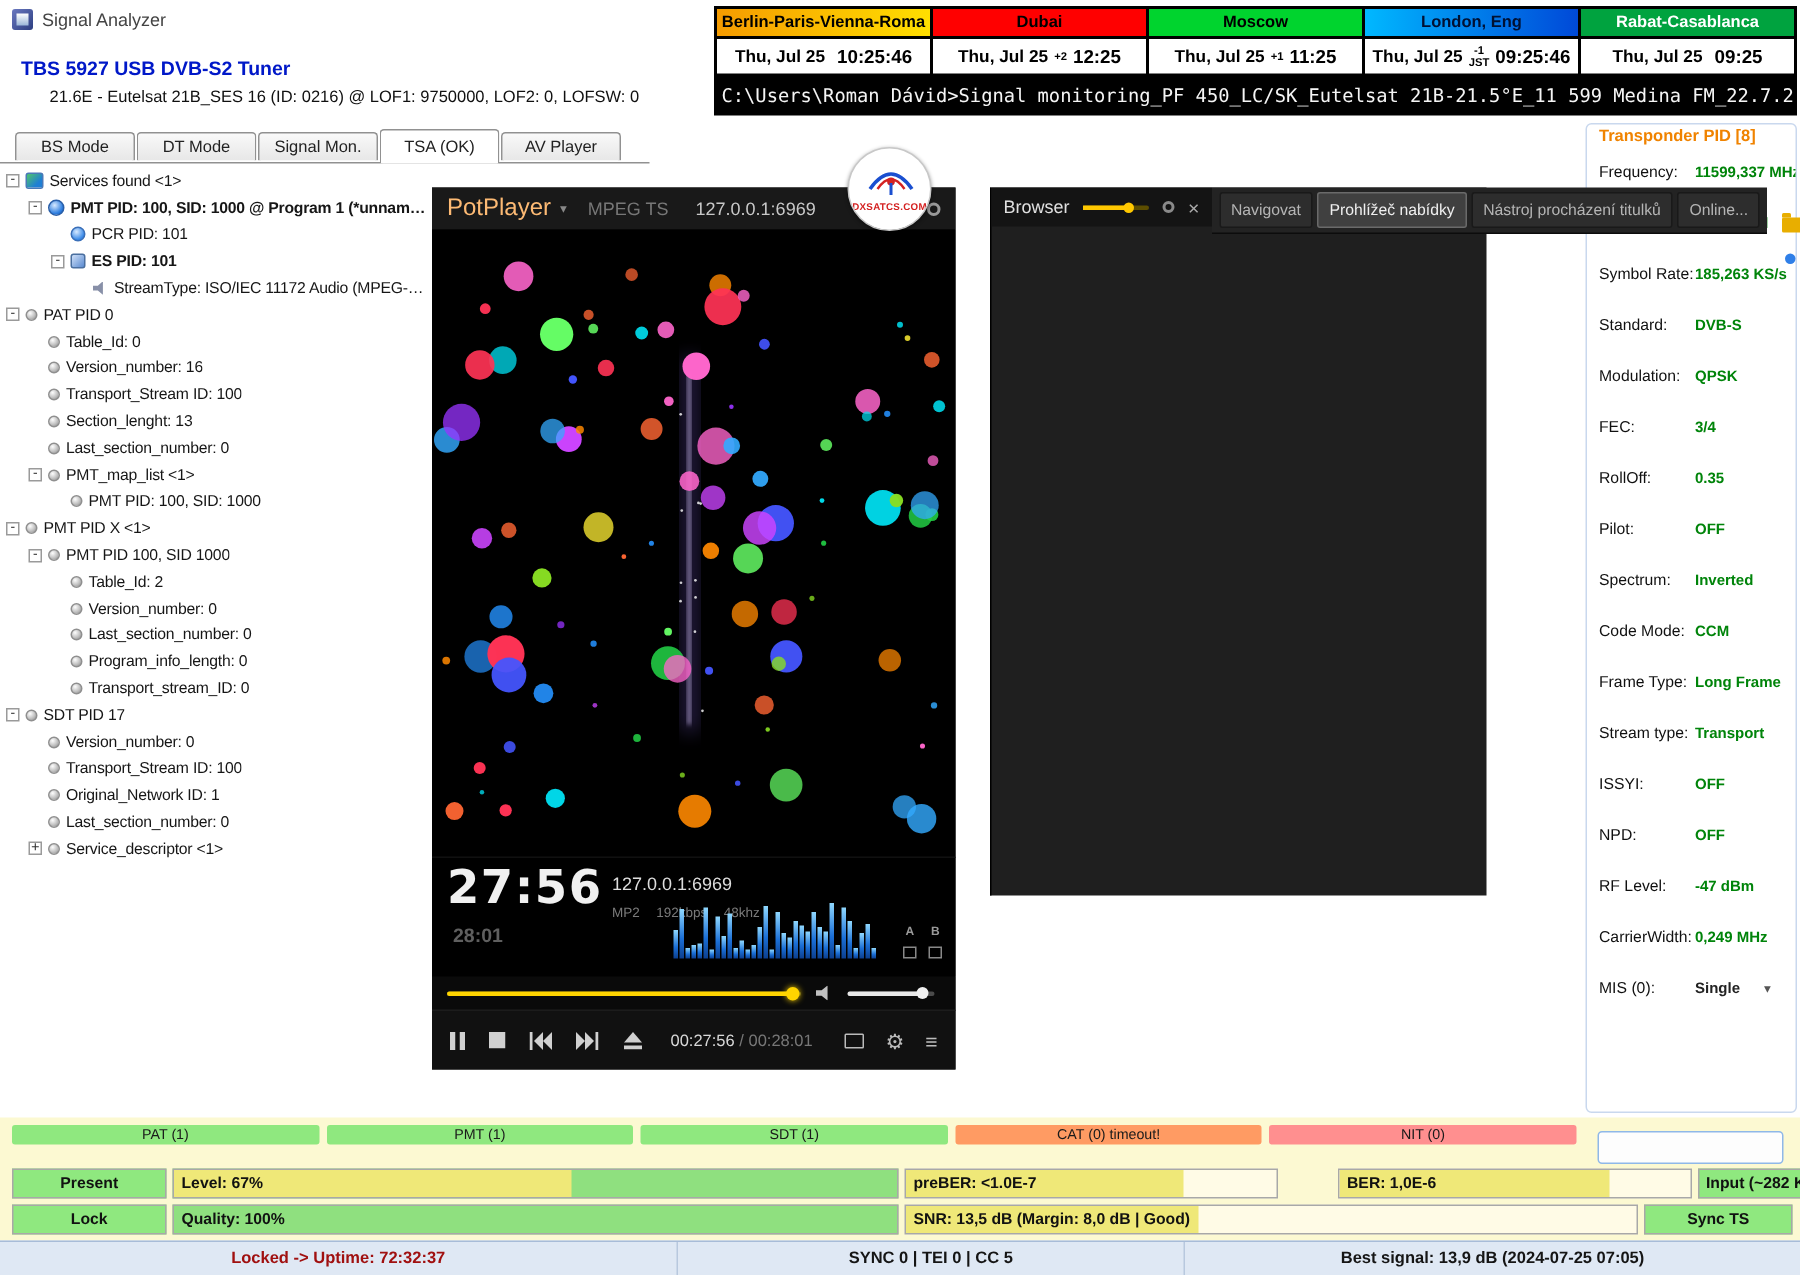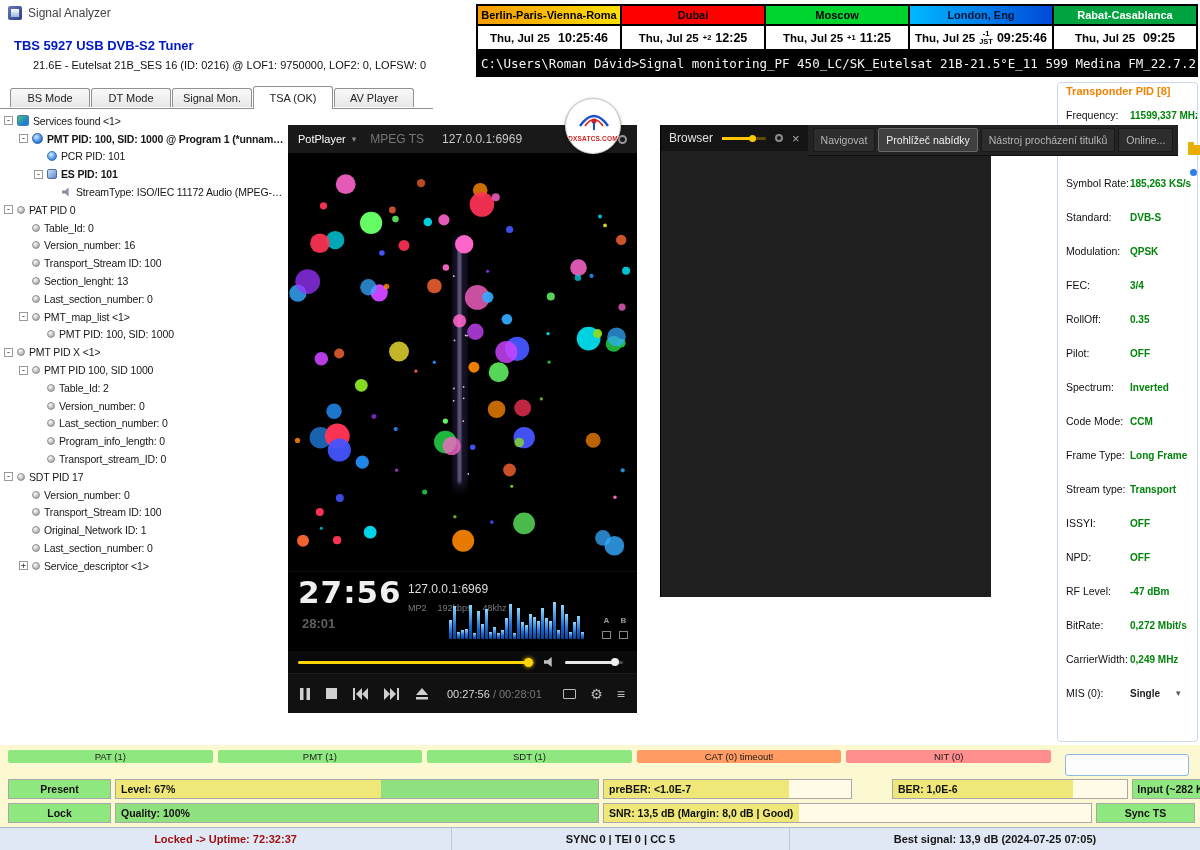--- a/index.html
+++ b/index.html
@@ -43,21 +43,21 @@
 .ic-bullet{width:8px;height:8px;border-radius:50%;background:radial-gradient(circle at 35% 30%,#fdfdfd,#c2c2c2 55%,#8a8a8a);border:1px solid #8f8f8f}
 .ic-services{width:12px;height:11px;border-radius:2px;background:linear-gradient(135deg,#4fc46a,#1f7fd4 70%);border:1px solid #4a79b8}
 .ic-program{width:11px;height:11px;border-radius:50%;background:radial-gradient(circle at 38% 32%,#d6e9ff,#2f7fe0 65%,#0a4fb0);border:1px solid #2a5fa8}
 .ic-pcr{width:10px;height:10px;border-radius:50%;background:radial-gradient(circle at 38% 32%,#d6e9ff,#3a8ae8 70%);border:1px solid #3a6fb8}
 .ic-es{width:10px;height:10px;border-radius:2px;background:linear-gradient(135deg,#cfe0f8,#5a8ad0);border:1px solid #4a6f9f}
 .ic-audio{width:10px;height:9px;background:#8890a8;clip-path:polygon(0 33%,32% 33%,66% 0,66% 100%,32% 67%,0 67%)}
 
 
 .player{position:absolute;left:288px;top:125px;width:349px;height:588px;background:#0a0a0a;display:flex;flex-direction:column;z-index:6}
 .player-titlebar{height:28px;flex:none;background:#191919;display:flex;align-items:center;gap:6px;padding:0 10px}
-.p-app{color:#ffffff;font-size:11px}
+.p-app{color:#fdba74;font-size:16px}
 .p-chevron{color:#888;font-size:9px}
 .p-format{color:#777;font-size:12px;margin-left:8px}
 .p-source{color:#c8c8c8;font-size:12px;margin-left:12px}
 .p-pin{margin-left:auto;width:9px;height:9px;border:2px solid #999;border-radius:50%}
 .player-viz{flex:1;position:relative;background:#000;overflow:hidden}
 .player-viz svg{display:block}
 .player-info{height:80px;flex:none;background:#000;position:relative;border-top:1px solid #101010}
 .p-time-big{position:absolute;left:10px;top:2px;font-size:31px;font-weight:bold;color:#f0f0f0;font-family:"DejaVu Sans",sans-serif;letter-spacing:1px}
 .p-time-small{position:absolute;left:14px;top:44px;font-size:13px;font-weight:bold;color:#5f5f5f}
 .p-src2{position:absolute;left:120px;top:10px;font-size:12px;color:#ddd}
@@ -737,25 +737,20 @@
     <span class="tp-label">NPD:</span>
     <span class="tp-value">OFF</span>
 
   </div>
         <div class="tp-row">
     <span class="tp-label">RF Level:</span>
     <span class="tp-value">-47 dBm</span>
 
   </div>
         <div class="tp-row">
-    <span class="tp-label">BitRate:</span>
-    <span class="tp-value">0,272 Mbit/s</span>
-
-  </div>
-        <div class="tp-row">
     <span class="tp-label">CarrierWidth:</span>
     <span class="tp-value">0,249 MHz</span>
 
   </div>
         <div class="tp-row dd">
     <span class="tp-label">MIS (0):</span>
     <span class="tp-value">Single</span>
     <span class="tp-dd">▾</span>
   </div>
       </div>

